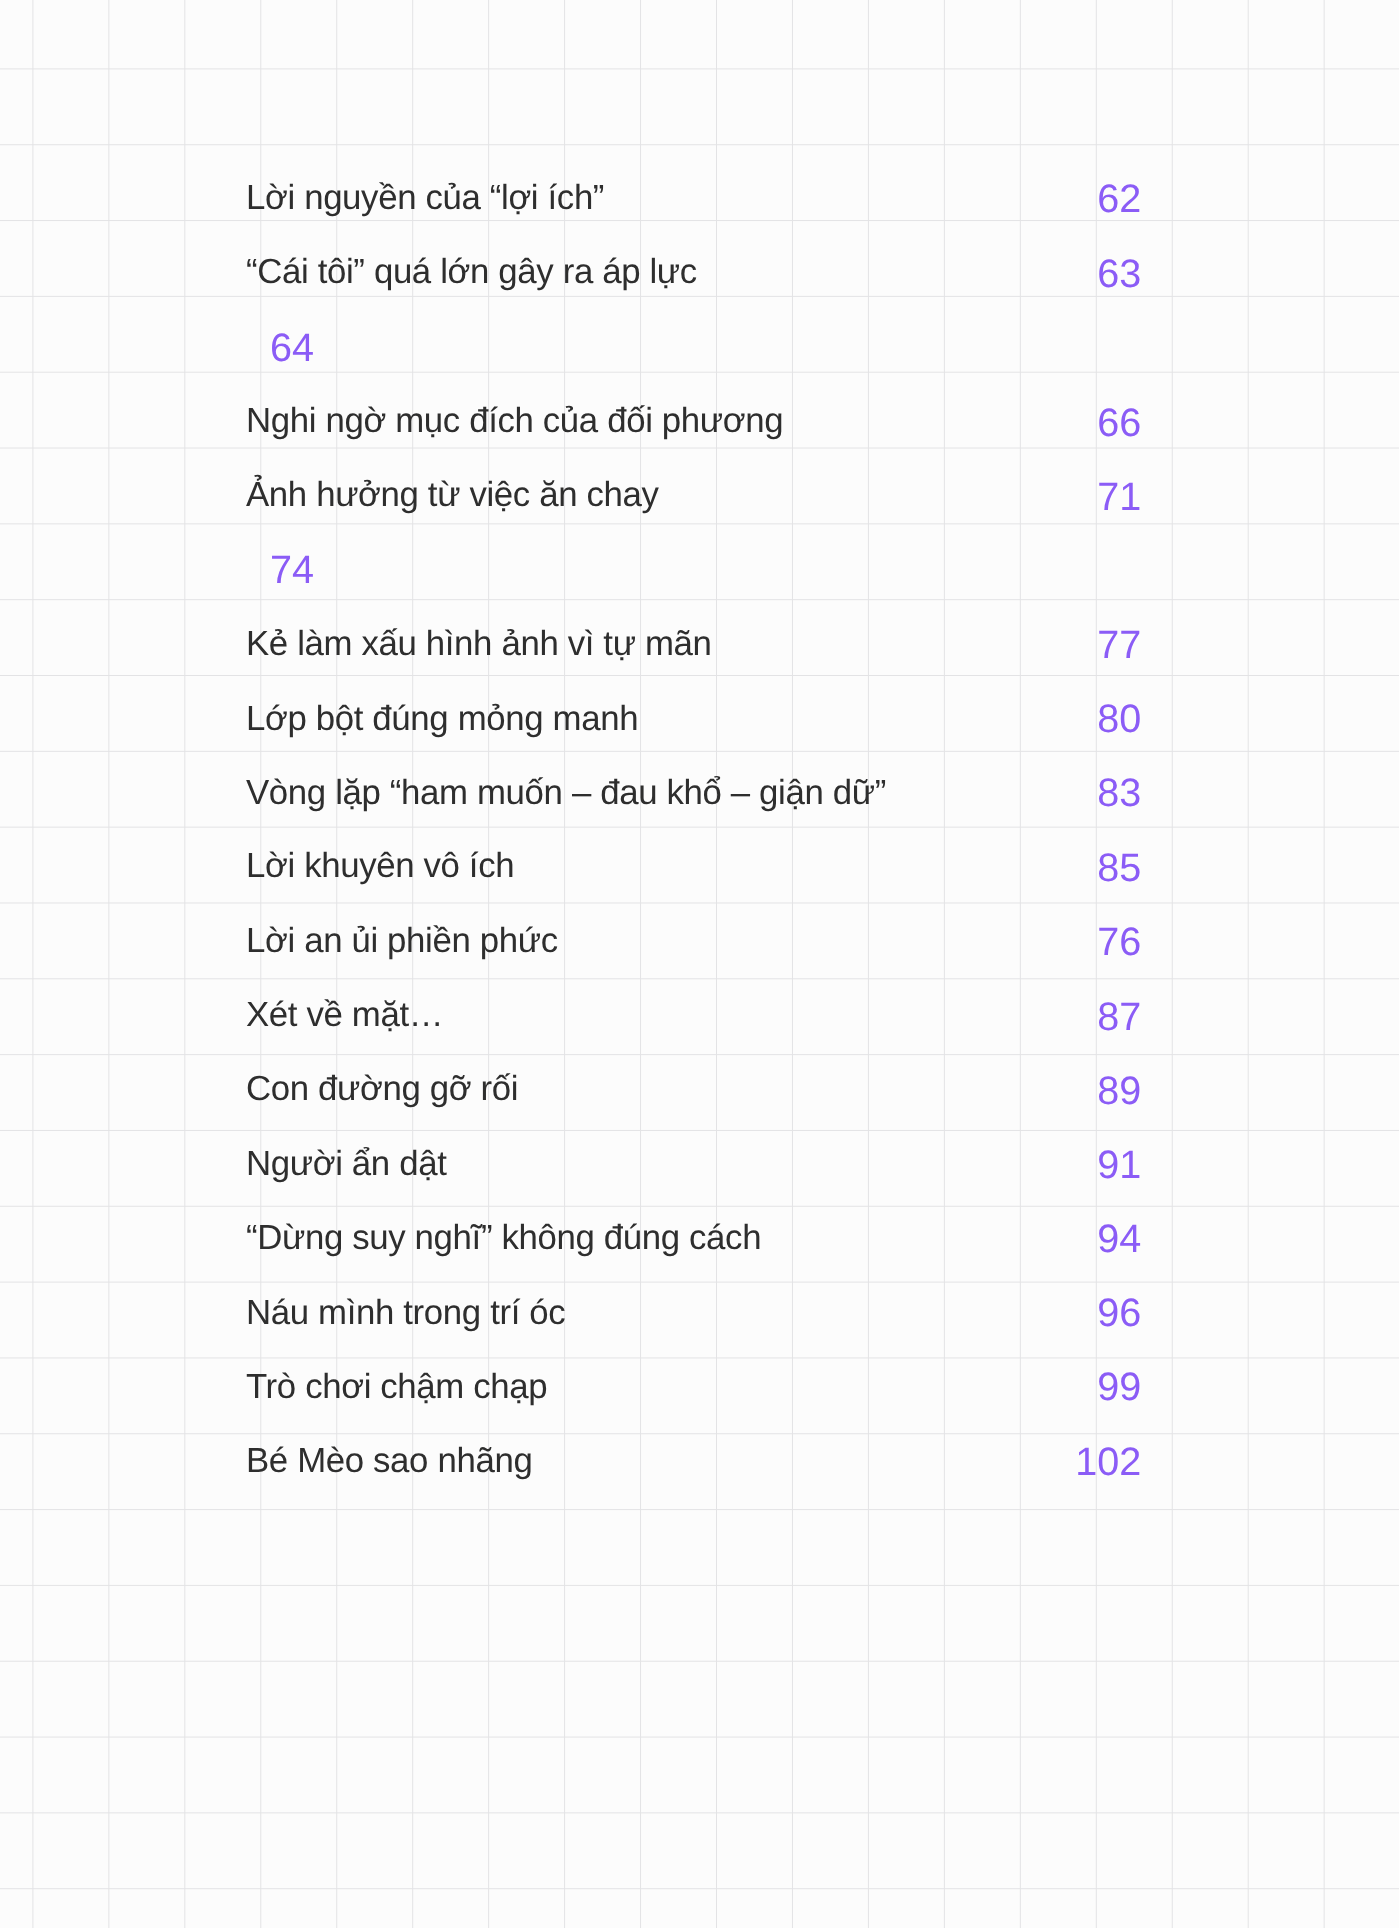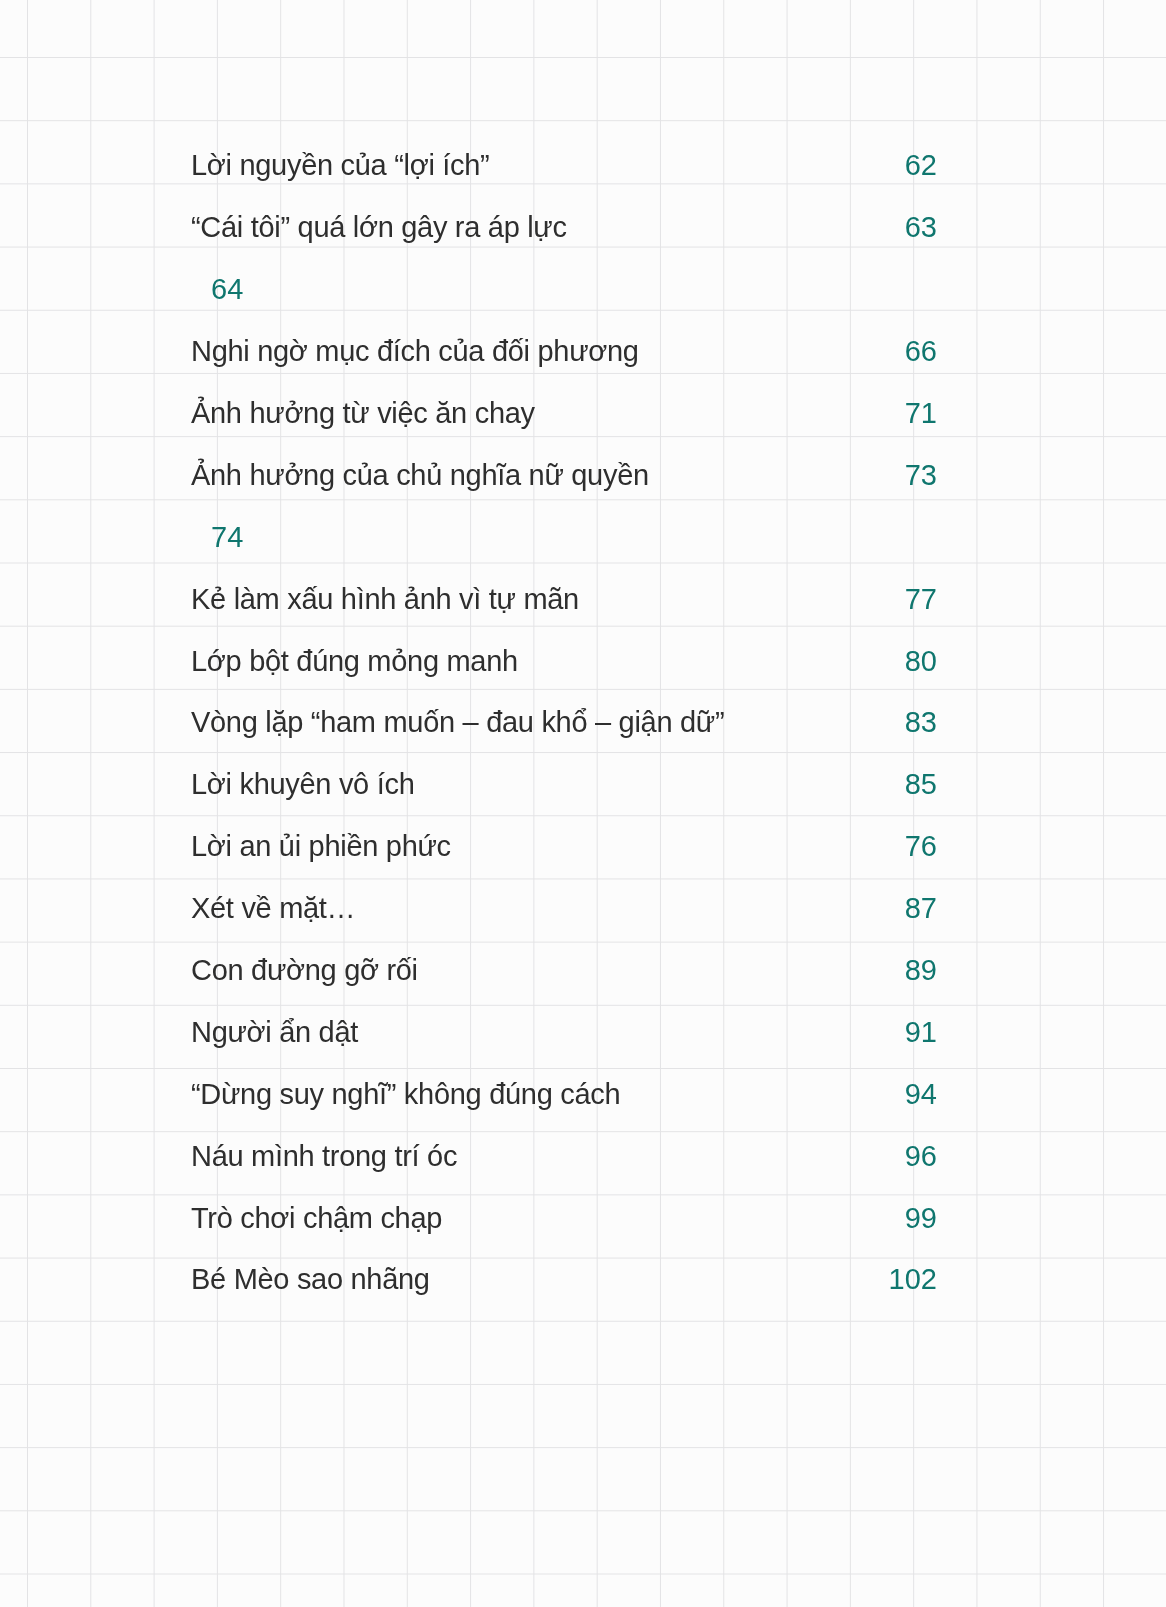--- a/index.html
+++ b/index.html
@@ -18,21 +18,21 @@
       linear-gradient(to bottom, #e3e3e5 1px, transparent 1px);
     background-size: 63.3px 63.2px;
     background-position: 27px 57px;
     background-repeat: repeat;
     font-family: "Liberation Sans", sans-serif;
     color: #2e2e2e;
   }
 
   .toc {
     position: absolute;
-    left: 191px;
+    left: 205px;
     top: 135px;
     width: 746px;
   }
 
   .toc-row {
     height: 61.9px;
     display: flex;
     justify-content: space-between;
     align-items: center;
     cursor: default;
@@ -40,23 +40,23 @@
 
   .toc-title {
     font-size: 29px;
     font-weight: 400;
     letter-spacing: -0.3px;
     white-space: nowrap;
     color: #2e2e2e;
   }
 
   .toc-page {
-    font-size: 29px;
+    font-size: 33px;
     font-weight: 400;
-    color: #0f766e;
+    color: #8b5cf6;
     margin-left: 20px;
     white-space: nowrap;
   }
 </style>
 </head>
 <body>
 
 <div class="toc">
     <div class="toc-row">
     <span class="toc-title">Lời nguyền của “lợi ích”</span>
@@ -69,24 +69,20 @@
     <div class="toc-row">
     <span class="toc-page">64</span>
   </div>
     <div class="toc-row">
     <span class="toc-title">Nghi ngờ mục đích của đối phương</span>
     <span class="toc-page">66</span>
   </div>
     <div class="toc-row">
     <span class="toc-title">Ảnh hưởng từ việc ăn chay</span>
     <span class="toc-page">71</span>
-  </div>
-    <div class="toc-row">
-    <span class="toc-title">Ảnh hưởng của chủ nghĩa nữ quyền</span>
-    <span class="toc-page">73</span>
   </div>
     <div class="toc-row">
     <span class="toc-page">74</span>
   </div>
     <div class="toc-row">
     <span class="toc-title">Kẻ làm xấu hình ảnh vì tự mãn</span>
     <span class="toc-page">77</span>
   </div>
     <div class="toc-row">
     <span class="toc-title">Lớp bột đúng mỏng manh</span>

